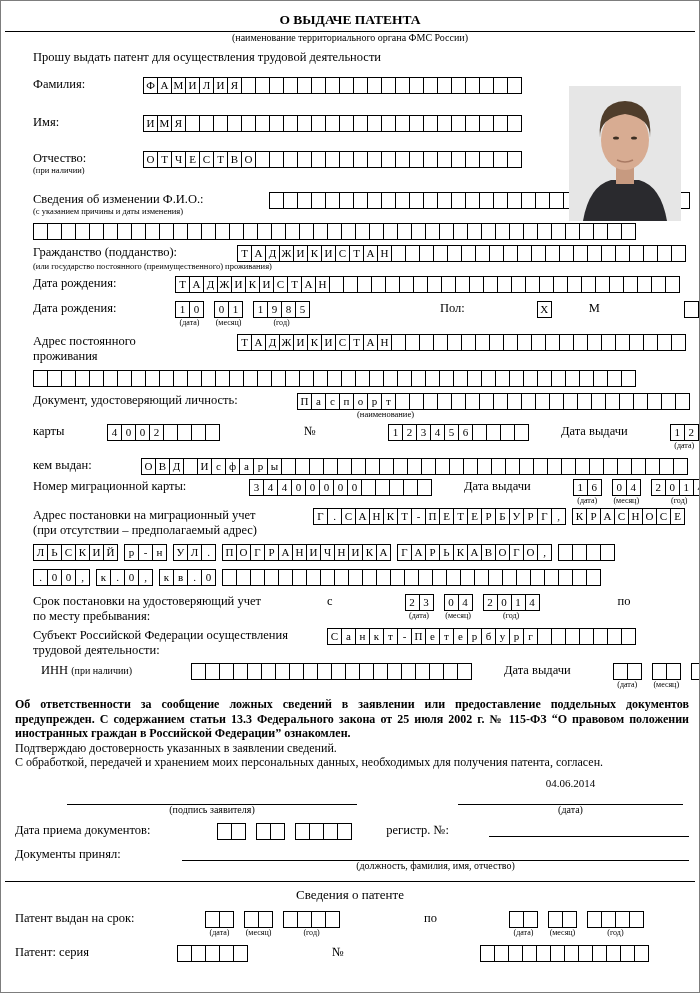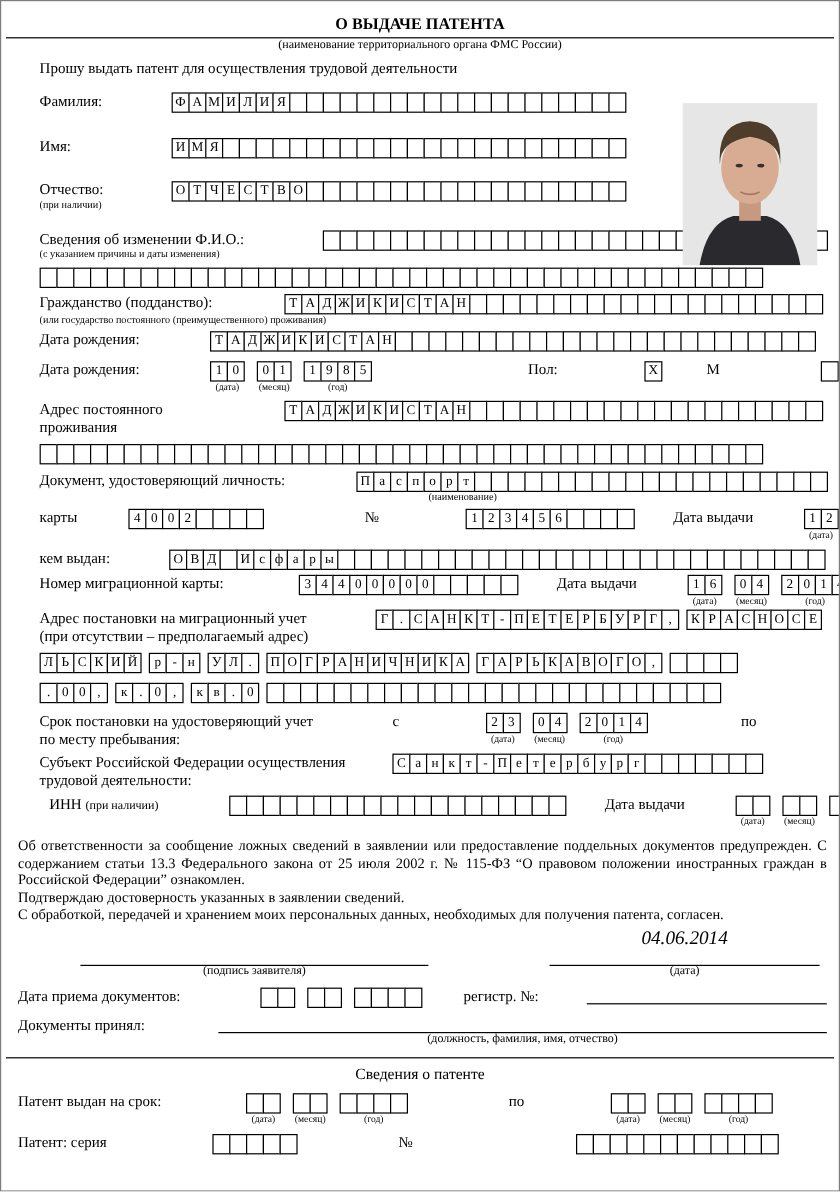--- a/index.html
+++ b/index.html
@@ -21,25 +21,25 @@
         display:inline-flex;align-items:center;justify-content:center;
         font-size:11px;line-height:15px;flex-shrink:0;}
   .cell + .cell{margin-left:-1px;}
   .groups{display:inline-flex;gap:6px;flex-wrap:nowrap;}
   .dategroup{display:inline-flex;gap:10px;}
   .dpart{display:inline-flex;flex-direction:column;align-items:center;}
   .dlabel{font-size:8px;line-height:9px;}
   .gap8{width:8px;flex-shrink:0;}  .gap14{width:14px;flex-shrink:0;}  .gap20{width:20px;flex-shrink:0;}
   .pushright{margin-left:auto;}
   .decl{font-size:12px;line-height:14.5px;margin:8px 0 0 0;}
-  .decl .j{text-align:justify;}
+  .decl .j{text-align:justify;font-weight:bold;}
   .sigrow{display:flex;justify-content:space-between;margin:6px 10px 0 60px;}
   .sigcol{display:flex;flex-direction:column;align-items:center;}
   .sigline{border-bottom:1px solid #000;height:14px;width:100%;}
-  .sigdate{font-size:16px;line-height:14px;font-style:italic;}
+  .sigdate{font-size:11px;line-height:14px;}
   .uline{border-bottom:1px solid #000;flex-grow:1;height:13px;min-width:40px;}
   .section-title{text-align:center;font-size:13px;margin-top:5px;}
   .photo{position:absolute;top:85px;right:18px;width:112px;height:135px;background:#e6e6e6;}
   .bold{font-weight:normal;}
 </style>
 </head>
 <body>
 
 <div class="page">
 

